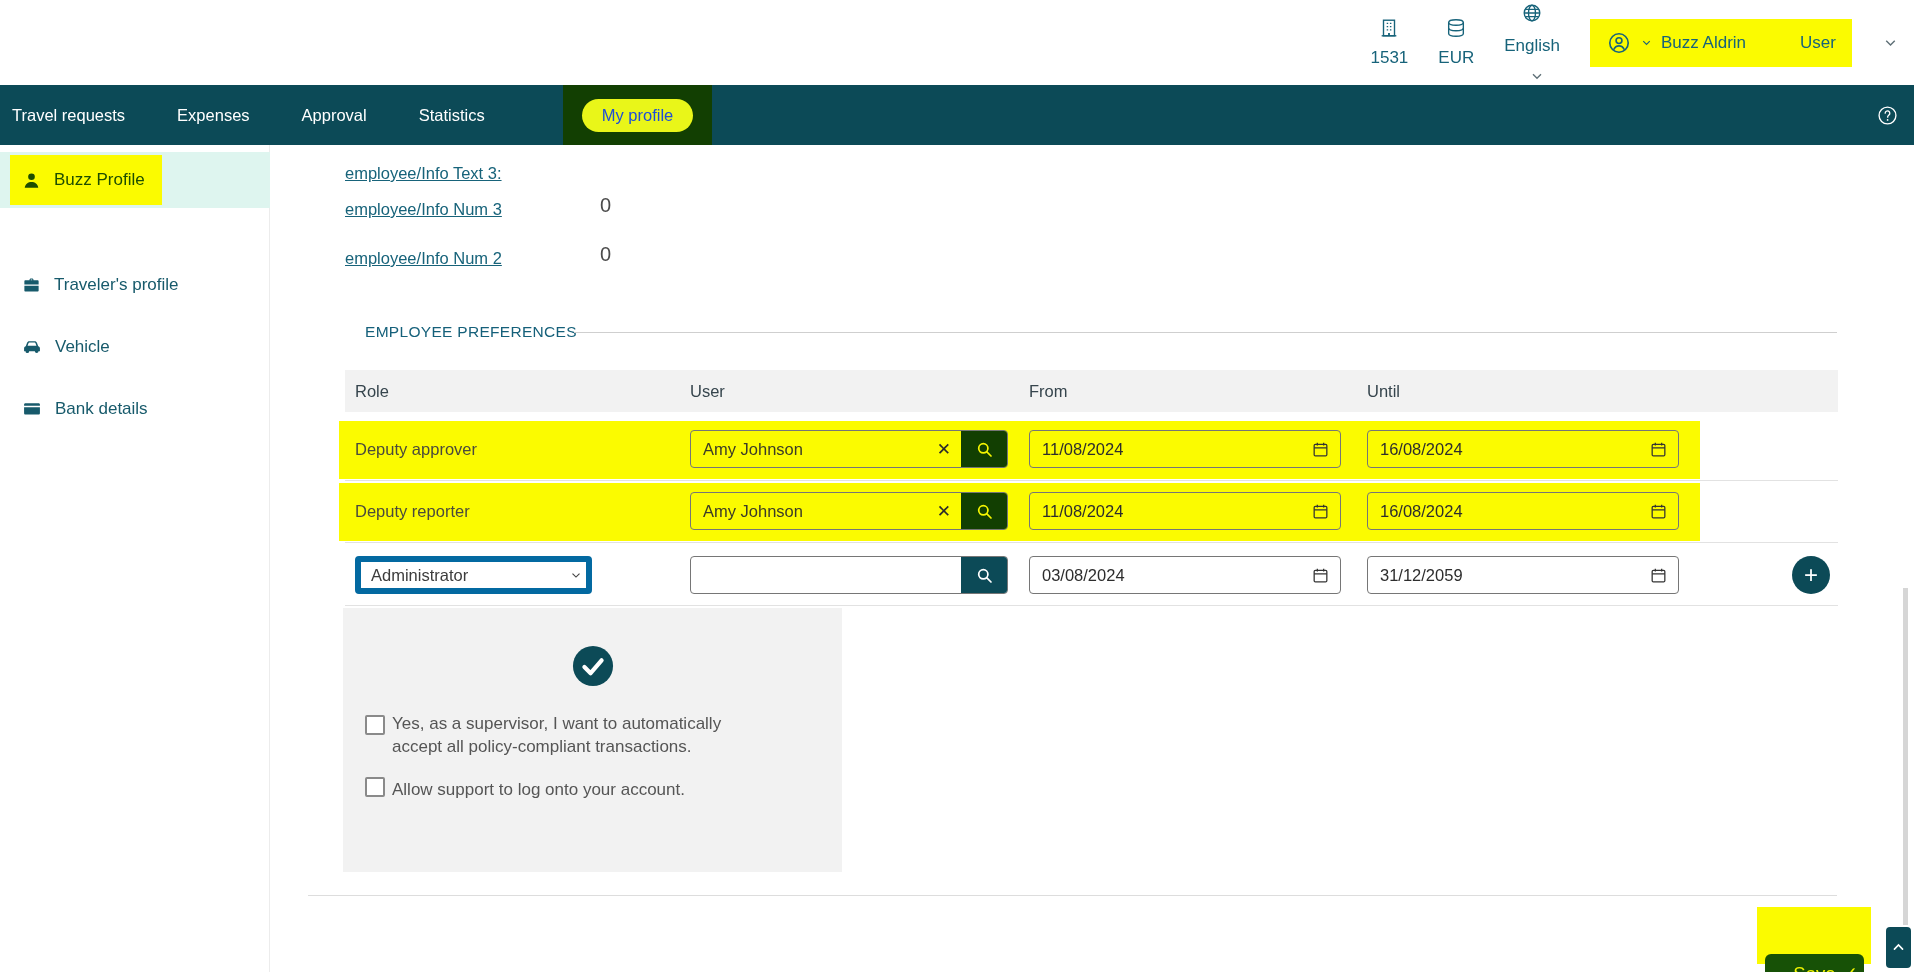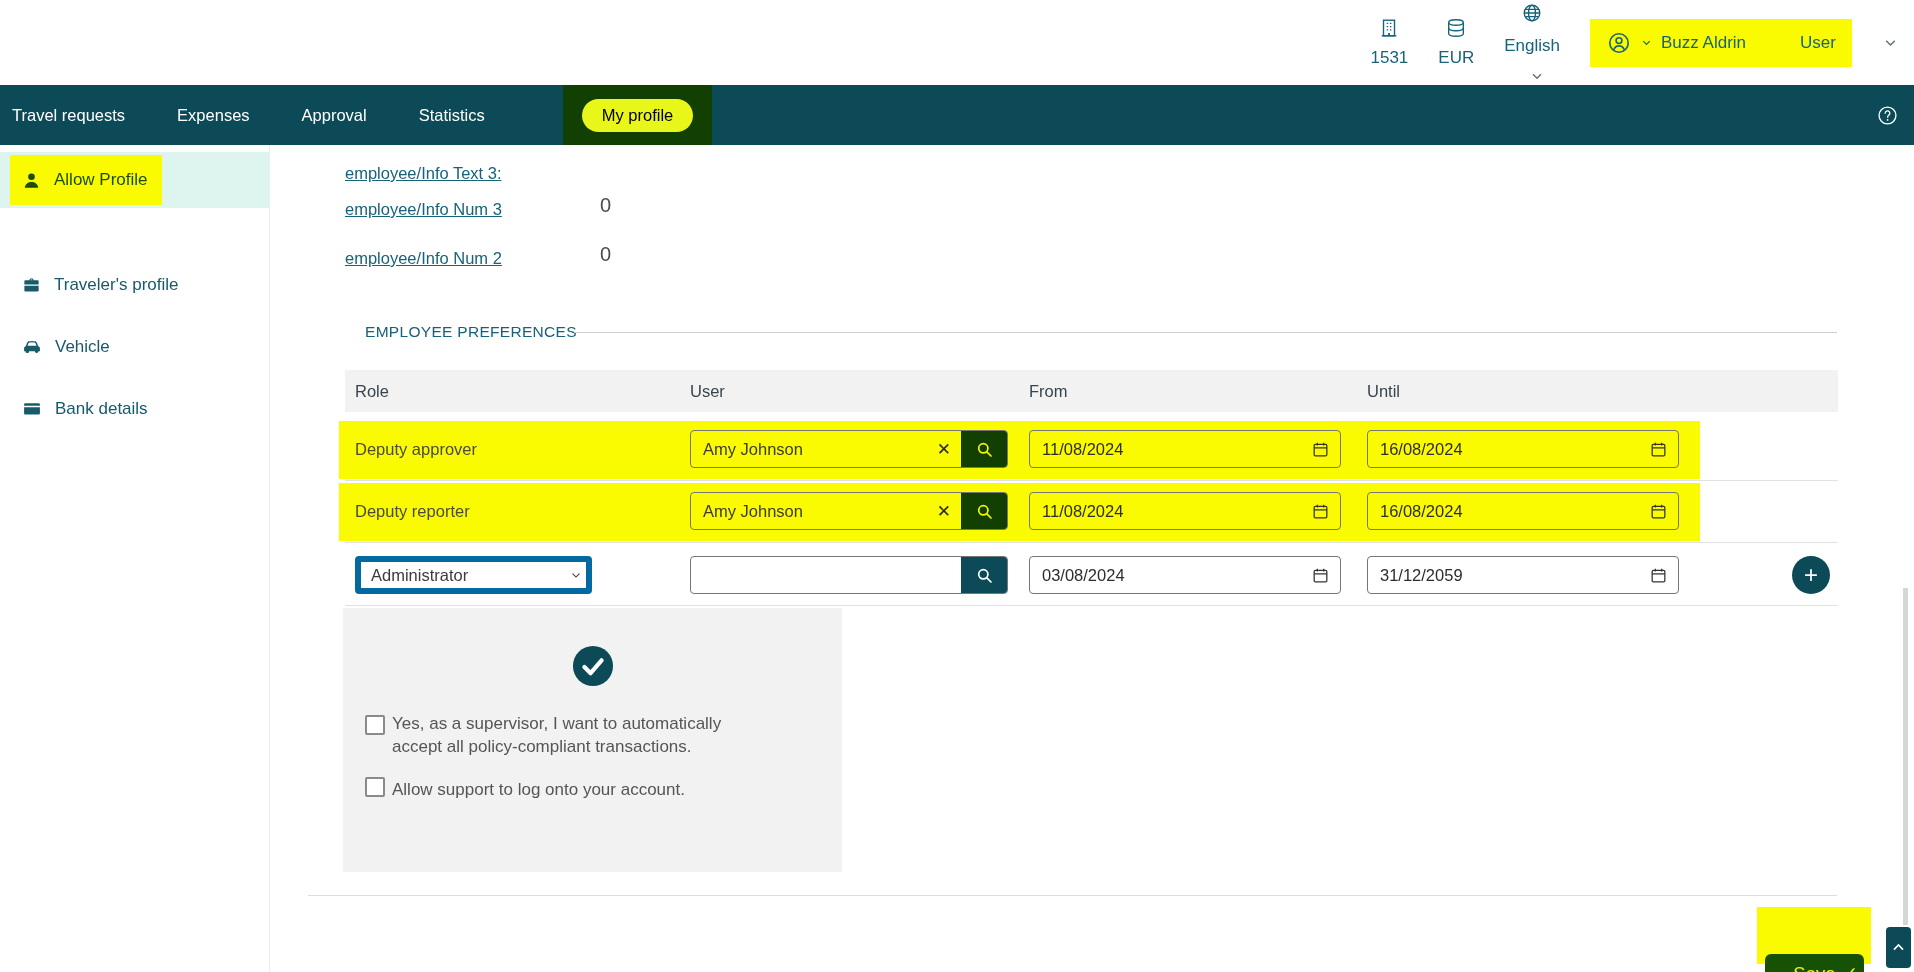--- a/index.html
+++ b/index.html
@@ -19,21 +19,21 @@
   .user-role{margin-left:auto;}
   .hdr-end-chevron{color:#5f7077;}
 
   
   .nav{position:absolute;left:0;top:85px;width:1914px;height:60px;background:#0c4a57;
        display:flex;align-items:center;padding-left:12px;box-sizing:border-box;gap:52px;
        font-size:16.5px;color:#fff;}
   .nav-item{cursor:pointer;white-space:nowrap;}
   .nav-active-block{margin-left:26px;height:60px;background:#123f02;display:flex;
                     align-items:center;padding:0 19px;}
-  .nav-pill{background:#e9f619;color:#000000;border-radius:17px;padding:7px 20px;
+  .nav-pill{background:#e9f619;color:#1d4ed8;border-radius:17px;padding:7px 20px;
             font-size:16.5px;white-space:nowrap;}
   .help{margin-left:auto;margin-right:15px;color:#fff;}
 
   
   .sidebar{position:absolute;left:0;top:145px;width:270px;height:827px;background:#fff;
            border-right:1px solid #ececec;box-sizing:border-box;}
   .side-active-row{position:absolute;left:0;top:7px;width:270px;height:56px;background:#def5ef;}
   .side-chip{position:absolute;left:10px;top:3px;width:152px;height:50px;background:#fbfb00;
              display:flex;align-items:center;gap:13px;padding-left:12px;box-sizing:border-box;
              color:#1d4d00;font-size:17px;}
@@ -167,21 +167,21 @@
     </span>
   </div>
 
   <div class="sidebar">
     <div class="side-active-row">
       <div class="side-chip">
         <svg viewBox="0 0 24 24" width="19" height="19" fill="currentColor">
             <circle cx="12" cy="7.2" r="4.2"></circle>
             <path d="M3.5 21c.6-4.6 4.2-7 8.5-7s7.9 2.4 8.5 7z"></path>
           </svg>
-        <span>Allow Profile</span>
+        <span>Buzz Profile</span>
       </div>
     </div>
     <div class="side-item" style="top:85px;">
       <svg viewBox="0 0 24 24" width="19" height="19" fill="currentColor">
           <path d="M9.5 5.5V4.8c0-1 .8-1.8 1.8-1.8h1.4c1 0 1.8.8 1.8 1.8v.7H20c.6 0 1 .4 1 1v4.2H3V6.5c0-.6.4-1 1-1h5.5zm1.5 0h2v-.7a.3.3 0 00-.3-.3h-1.4a.3.3 0 00-.3.3z"></path>
           <path d="M3 12.2h18v6.3c0 .6-.4 1-1 1H4c-.6 0-1-.4-1-1z"></path>
         </svg>
       <span>Traveler's profile</span>
     </div>
     <div class="side-item" style="top:147px;">

